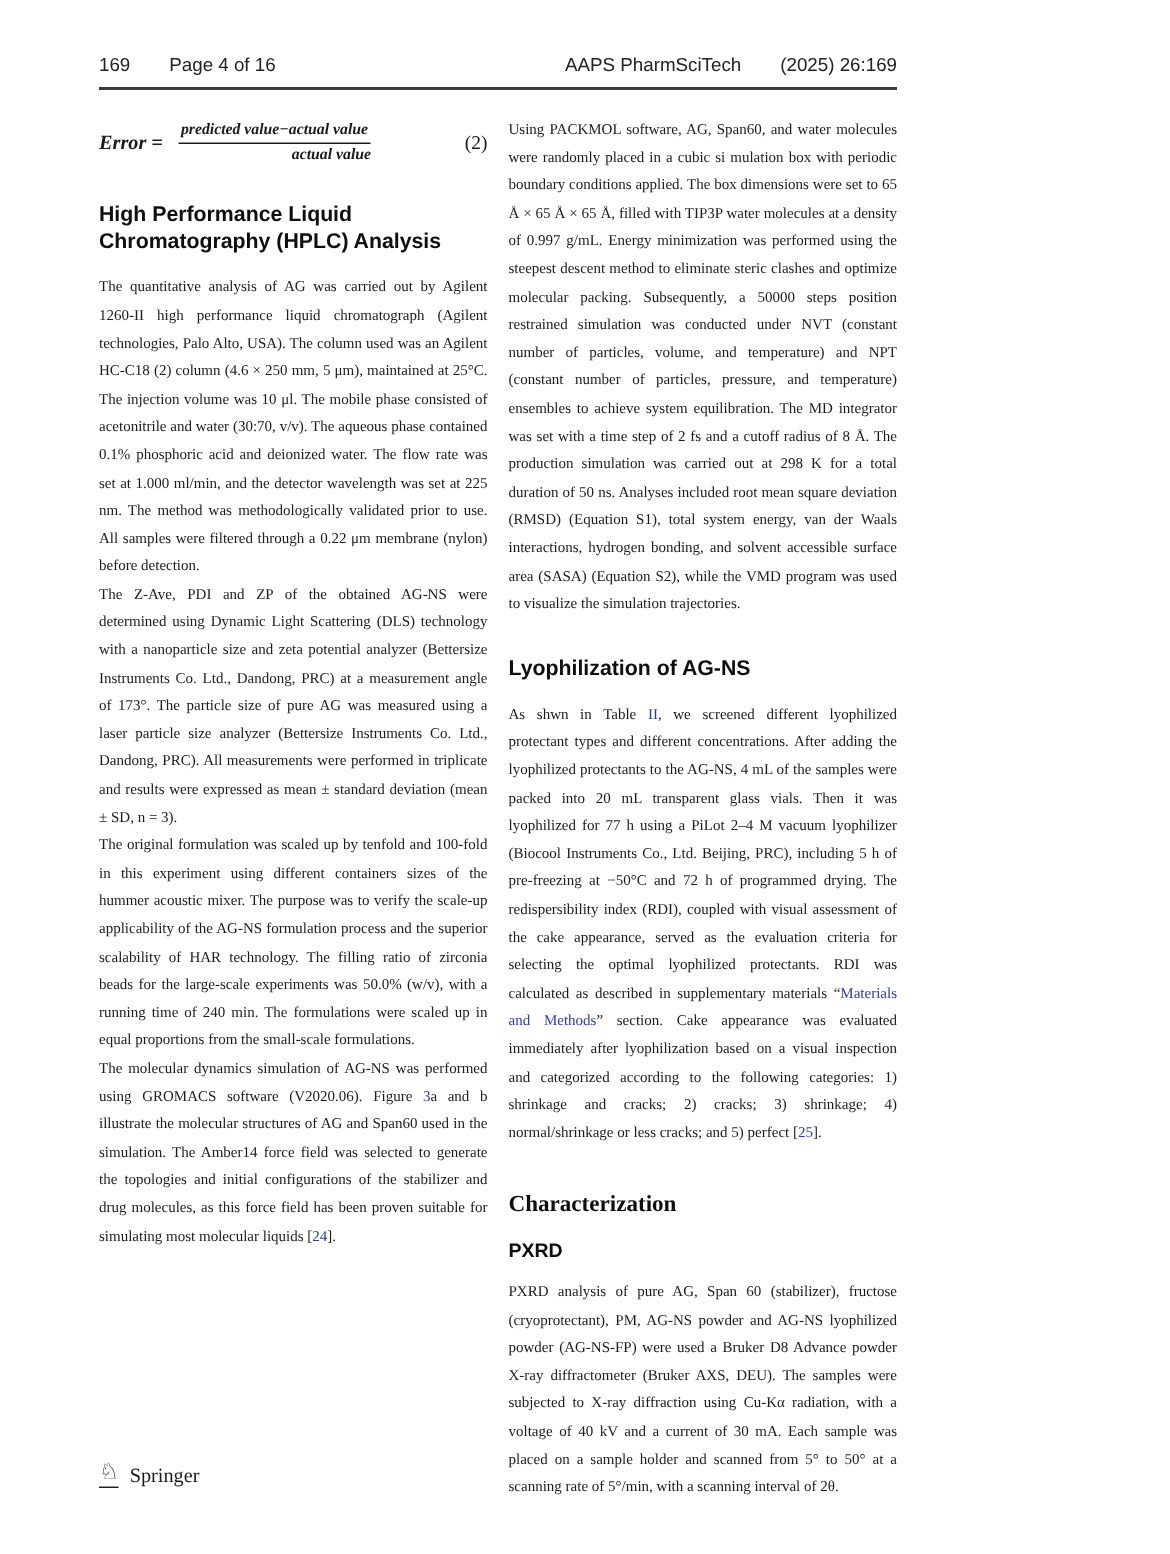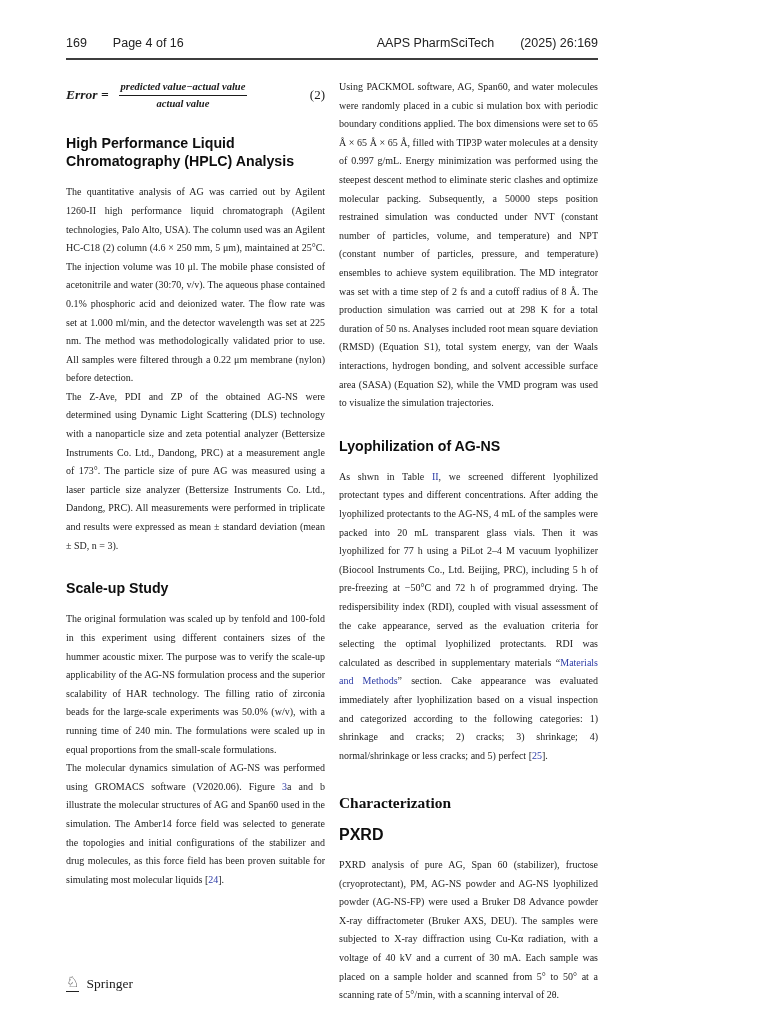--- a/index.html
+++ b/index.html
@@ -20,34 +20,34 @@
   }
   .hdr-left, .hdr-right { display:flex; gap:26px; }
   .hdr-rule { border:none; border-top:2px solid #3d3d3d; margin-top:8px; }
   .cols { display:flex; gap:14px; margin-top:18px; }
   .col { width:321px; }
   .eqrow {
     display:flex; justify-content:space-between; align-items:center;
     margin-bottom:22px; min-height:34px;
   }
   .eq { font-style:italic; font-size:13.5px; display:flex; align-items:center; gap:10px;font-weight:bold; }
-  .frac { display:inline-flex; flex-direction:column; align-items:center; font-size:10.5px; line-height:1.25; }
+  .frac { display:inline-flex; flex-direction:column; align-items:flex-end; font-size:10.5px; line-height:1.25; }
   .frac .num { border-bottom:1px solid #1b1b1b; padding:0 2px 1px; }
   .frac .den { padding-top:1px; }
   .eqno { font-size:13px; }
   h2.sec {
     font-family:"Liberation Sans", sans-serif;
     font-weight:bold; font-size:14.2px; line-height:1.28;
     color:#0e0e0e; margin:24px 0 13px;
   }
   h2.sec.first { margin-top:2px; }
   h2.big { font-size:15.4px; margin-top:28px;font-family:Liberation Serif, serif; }
   h3.sub {
     font-family:"Liberation Sans", sans-serif;
-    font-weight:bold; font-size:16px; color:#0e0e0e;
+    font-weight:bold; font-size:13px; color:#0e0e0e;
     margin:6px 0 12px;
   }
   p.body {
     font-size:10px; line-height:18.6px;
     text-align:justify; text-justify:inter-word;
   }
   .link { color:#2b3aa5; text-decoration:none; cursor:pointer; }
   .footer {
     position:absolute; left:66px; bottom:44px;
     display:flex; align-items:center; gap:7px;
@@ -89,21 +89,20 @@
             </span>
           </span>
           <span class="eqno">(2)</span>
         </div>
 
         <h2 class="sec first">High Performance Liquid Chromatography (HPLC) Analysis</h2>
         <p class="body">The quantitative analysis of AG was carried out by Agilent 1260-II high performance liquid chromatograph (Agilent technologies, Palo Alto, USA). The column used was an Agilent HC-C18 (2) column (4.6 × 250 mm, 5 μm), maintained at 25°C. The injection volume was 10 μl. The mobile phase consisted of acetonitrile and water (30:70, v/v). The aqueous phase contained 0.1% phosphoric acid and deionized water. The flow rate was set at 1.000 ml/min, and the detector wavelength was set at 225 nm. The method was methodologically validated prior to use. All samples were filtered through a 0.22 μm membrane (nylon) before detection.</p>
 
         <p class="body">The Z-Ave, PDI and ZP of the obtained AG-NS were determined using Dynamic Light Scattering (DLS) technology with a nanoparticle size and zeta potential analyzer (Bettersize Instruments Co. Ltd., Dandong, PRC) at a measurement angle of 173°. The particle size of pure AG was measured using a laser particle size analyzer (Bettersize Instruments Co. Ltd., Dandong, PRC). All measurements were performed in triplicate and results were expressed as mean ± standard deviation (mean ± SD, n = 3).</p>
 
-        <h2 class="sec">Scale-up Study</h2>
         <p class="body">The original formulation was scaled up by tenfold and 100-fold in this experiment using different containers sizes of the hummer acoustic mixer. The purpose was to verify the scale-up applicability of the AG-NS formulation process and the superior scalability of HAR technology. The filling ratio of zirconia beads for the large-scale experiments was 50.0% (w/v), with a running time of 240 min. The formulations were scaled up in equal proportions from the small-scale formulations.</p>
 
         <p class="body"><span>The molecular dynamics simulation of AG-NS was performed using GROMACS software (V2020.06). Figure </span><a class="link">3</a><span>a and b illustrate the molecular structures of AG and Span60 used in the simulation. The Amber14 force field was selected to generate the topologies and initial configurations of the stabilizer and drug molecules, as this force field has been proven suitable for simulating most molecular liquids [</span><a class="link">24</a><span>].</span></p>
 
       </div>
 
       <div class="col">
 
         <p class="body">Using PACKMOL software, AG, Span60, and water molecules were randomly placed in a cubic si mulation box with periodic boundary conditions applied. The box dimensions were set to 65 Å × 65 Å × 65 Å, filled with TIP3P water molecules at a density of 0.997 g/mL. Energy minimization was performed using the steepest descent method to eliminate steric clashes and optimize molecular packing. Subsequently, a 50000 steps position restrained simulation was conducted under NVT (constant number of particles, volume, and temperature) and NPT (constant number of particles, pressure, and temperature) ensembles to achieve system equilibration. The MD integrator was set with a time step of 2 fs and a cutoff radius of 8 Å. The production simulation was carried out at 298 K for a total duration of 50 ns. Analyses included root mean square deviation (RMSD) (Equation S1), total system energy, van der Waals interactions, hydrogen bonding, and solvent accessible surface area (SASA) (Equation S2), while the VMD program was used to visualize the simulation trajectories.</p>
 

